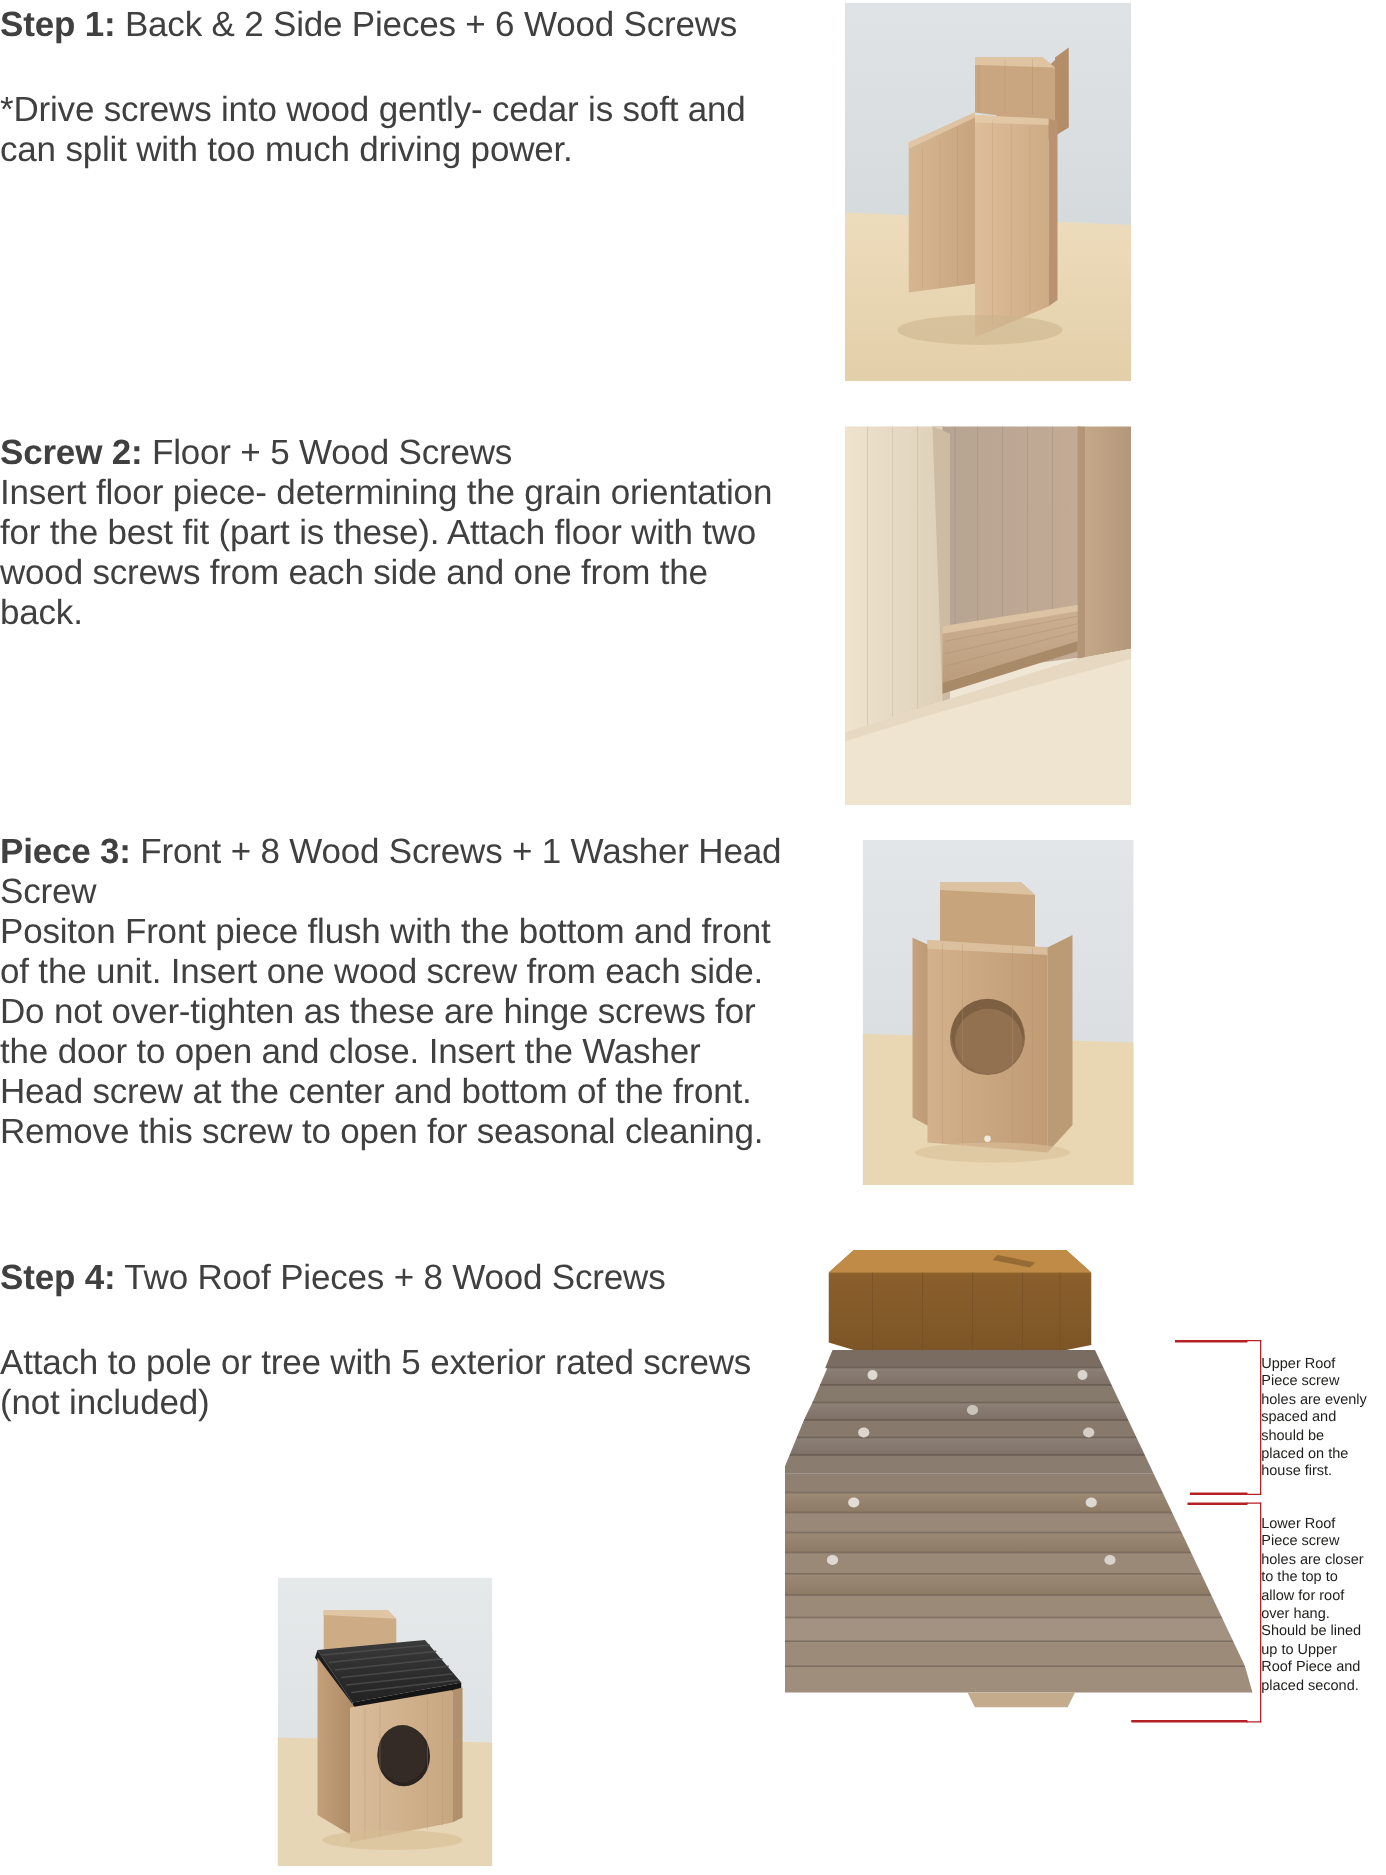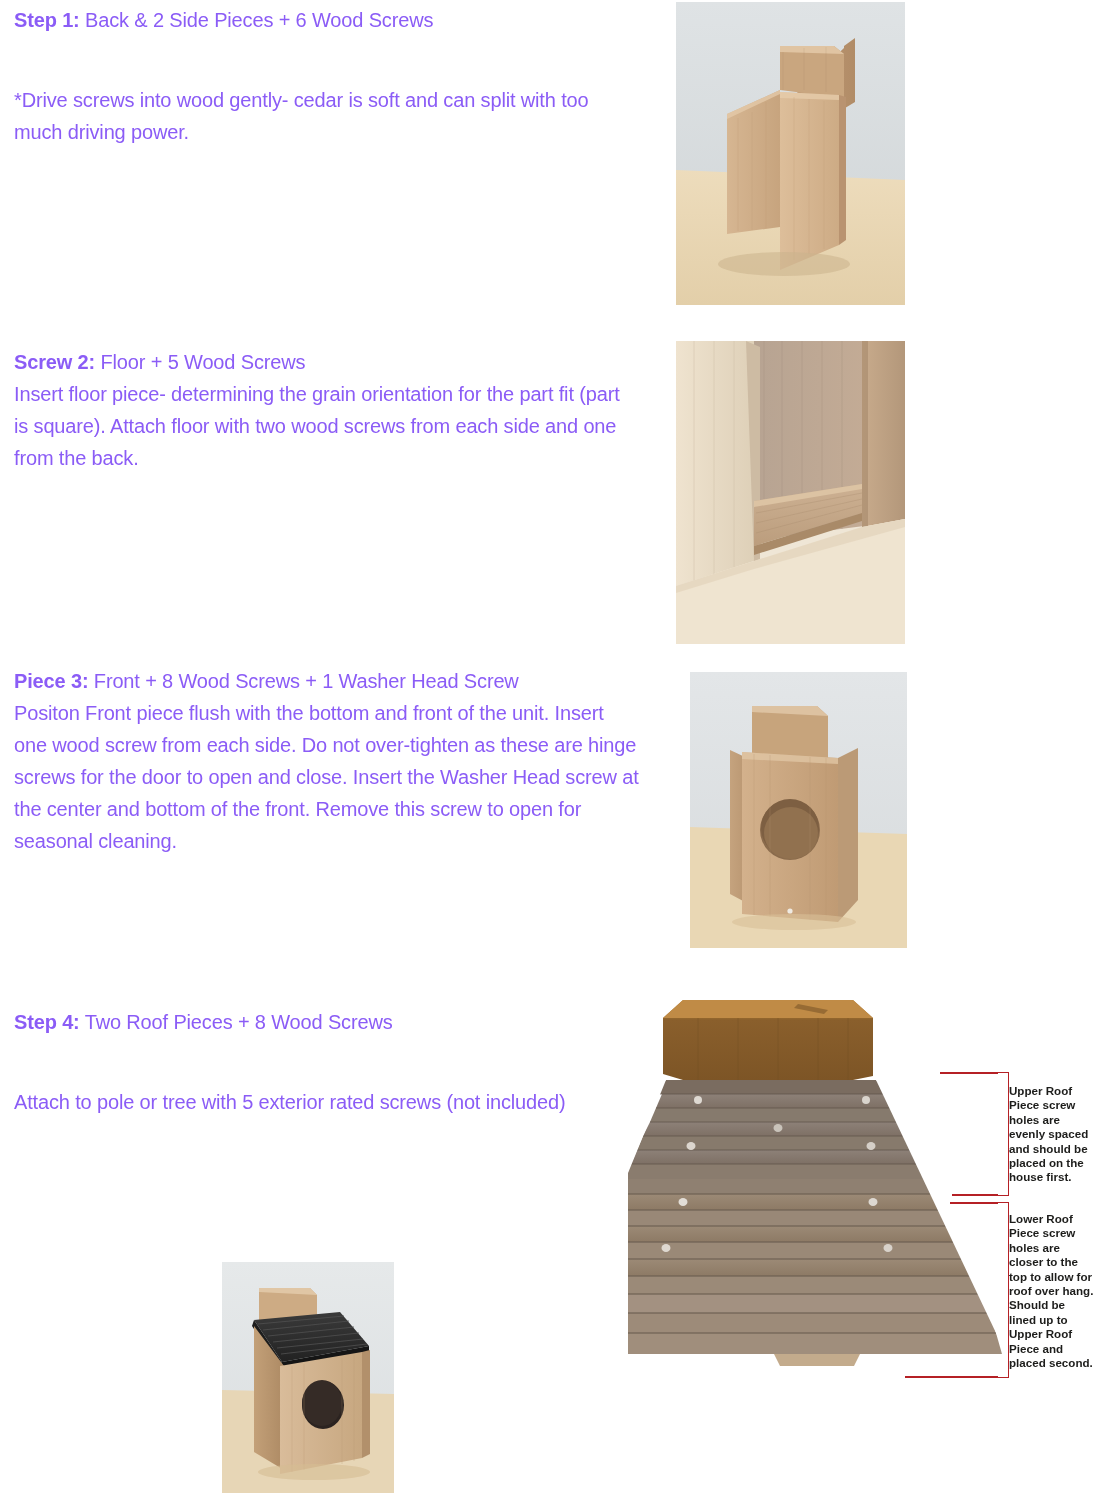--- a/index.html
+++ b/index.html
@@ -14,30 +14,30 @@
     font-family: "Liberation Sans", sans-serif;
     color: #221f1f;
     overflow: hidden;
   }
 
   .page { position: absolute; inset: 0; }
 
   
   .step-text {
     position: absolute;
-    left: 14px;
+    left: 0;
     width: 625px;
-    font-size: 20px;
+    font-size: 28px;
     line-height: 32px;
-    color: #8b5cf6;
+    color: #404040;
     letter-spacing: -0.15px;
   }
   .step-text .hdr { font-weight: bold; }
   .step-text p { margin: 0; }
-  .step-text p.gap { margin-top: 48px; }
+  .step-text p.gap { margin-top: 36px; }
 
   #step1-text { top: 4px; }
   #step2-text { top: 346px; }
   #step3-text { top: 665px; }
   #step4-text { top: 1006px; }
 
   
   .photo {
     position: absolute;
     overflow: hidden;
@@ -49,21 +49,21 @@
   #photo-step2 { left: 676px; top: 341px; width: 229px; height: 303px; }
   #photo-step3 { left: 690px; top: 672px; width: 217px; height: 276px; }
   #photo-step4-roof { left: 628px; top: 988px; width: 378px; height: 392px; }
   #photo-finished { left: 222px; top: 1262px; width: 172px; height: 231px; }
 
   
   .callout-text {
     position: absolute;
     font-size: 11.6px;
     line-height: 14.4px;
-    font-weight: bold;
+    font-weight: normal;
     color: #1d1d1b;
     width: 86px;
   }
   #callout-upper-text { left: 1009px; top: 1084px; }
   #callout-lower-text { left: 1009px; top: 1212px; }
 
   .bracket {
     position: absolute;
     border: 1.6px solid #b52025;
     border-left: none;
@@ -145,21 +145,21 @@
           <path d="M128 46 L128 88"></path>
           <path d="M150 45 L150 90"></path>
       </g>
 
       <ellipse cx="108" cy="262" rx="66" ry="12" fill="#cbb38d" opacity="0.55"></ellipse>
     </svg>
   </div>
 
   <div class="step-text" id="step2-text">
     <p><span class="hdr">Screw 2:</span><span> Floor + 5 Wood Screws</span></p>
-    <p>Insert floor piece- determining the grain orientation for the part fit (part is square). Attach floor with two wood screws from each side and one from the back.</p>
+    <p>Insert floor piece- determining the grain orientation for the best fit (part is these). Attach floor with two wood screws from each side and one from the back.</p>
   </div>
 
   <div class="photo" id="photo-step2">
     <svg viewBox="0 0 229 303" preserveAspectRatio="none">
       <defs>
         <linearGradient id="in2" x1="0" y1="0" x2="1" y2="0">
           <stop offset="0" stop-color="#b6a392"></stop>
           <stop offset="1" stop-color="#c3ab95"></stop>
         </linearGradient>
         <linearGradient id="lf2" x1="0" y1="0" x2="1" y2="0">

